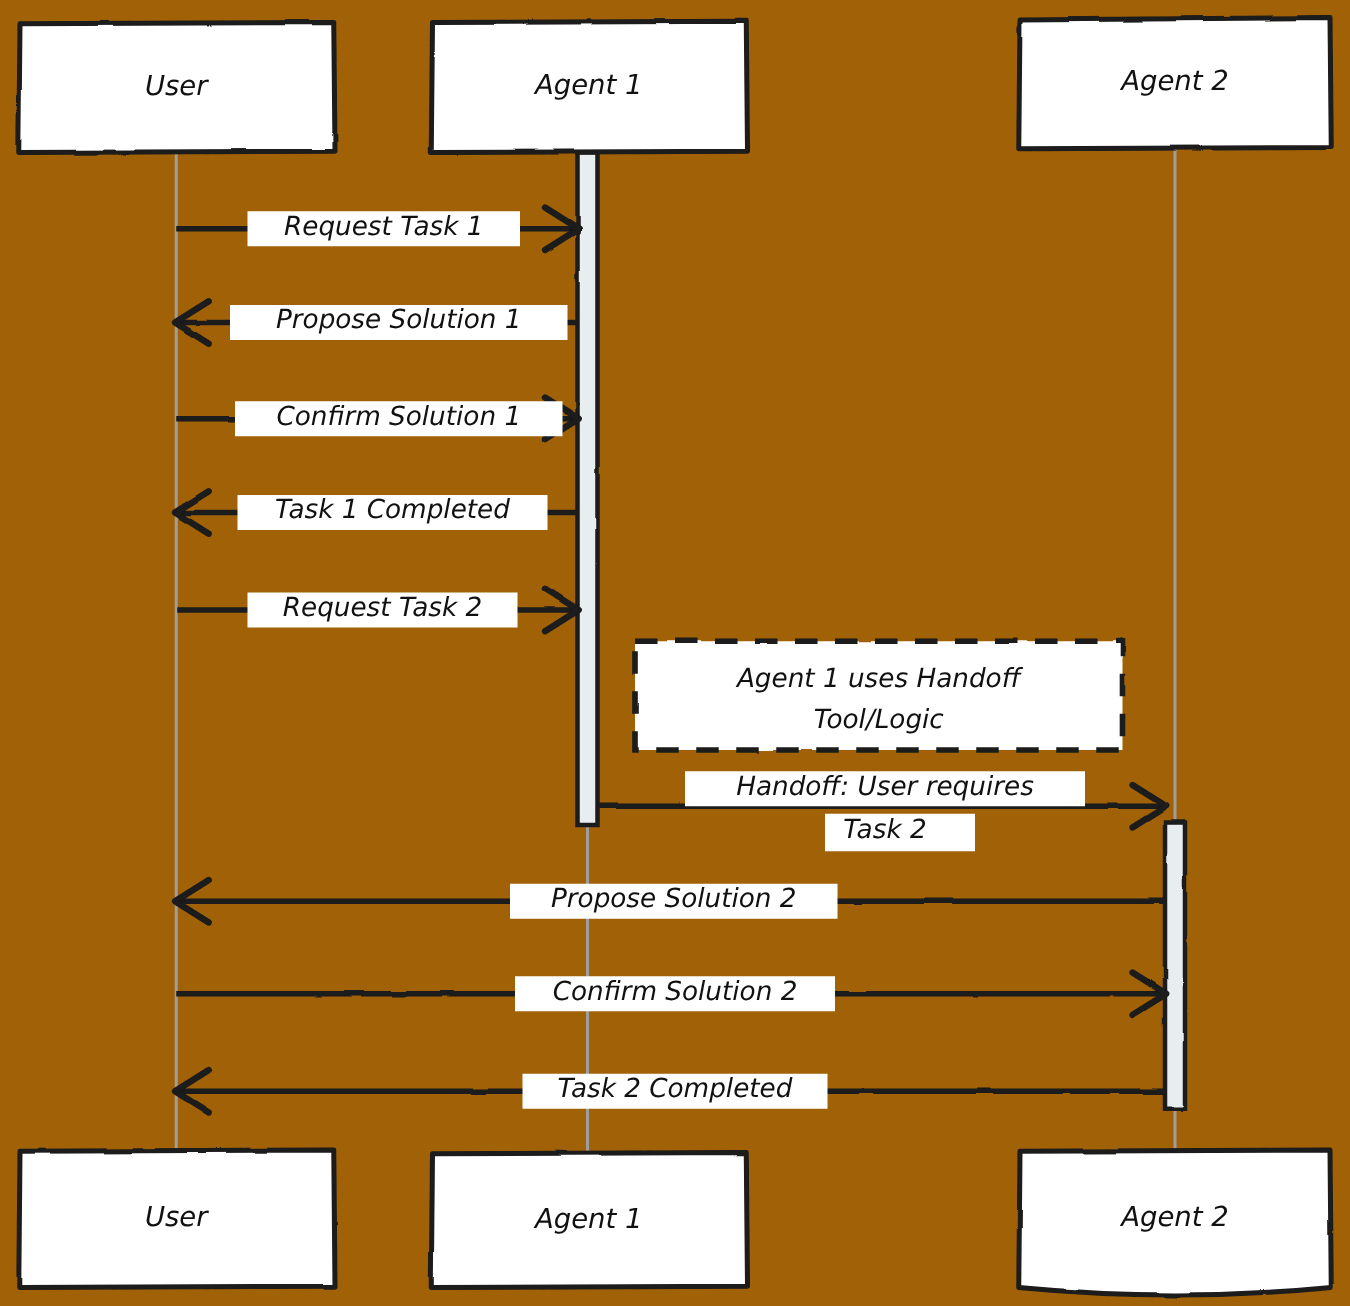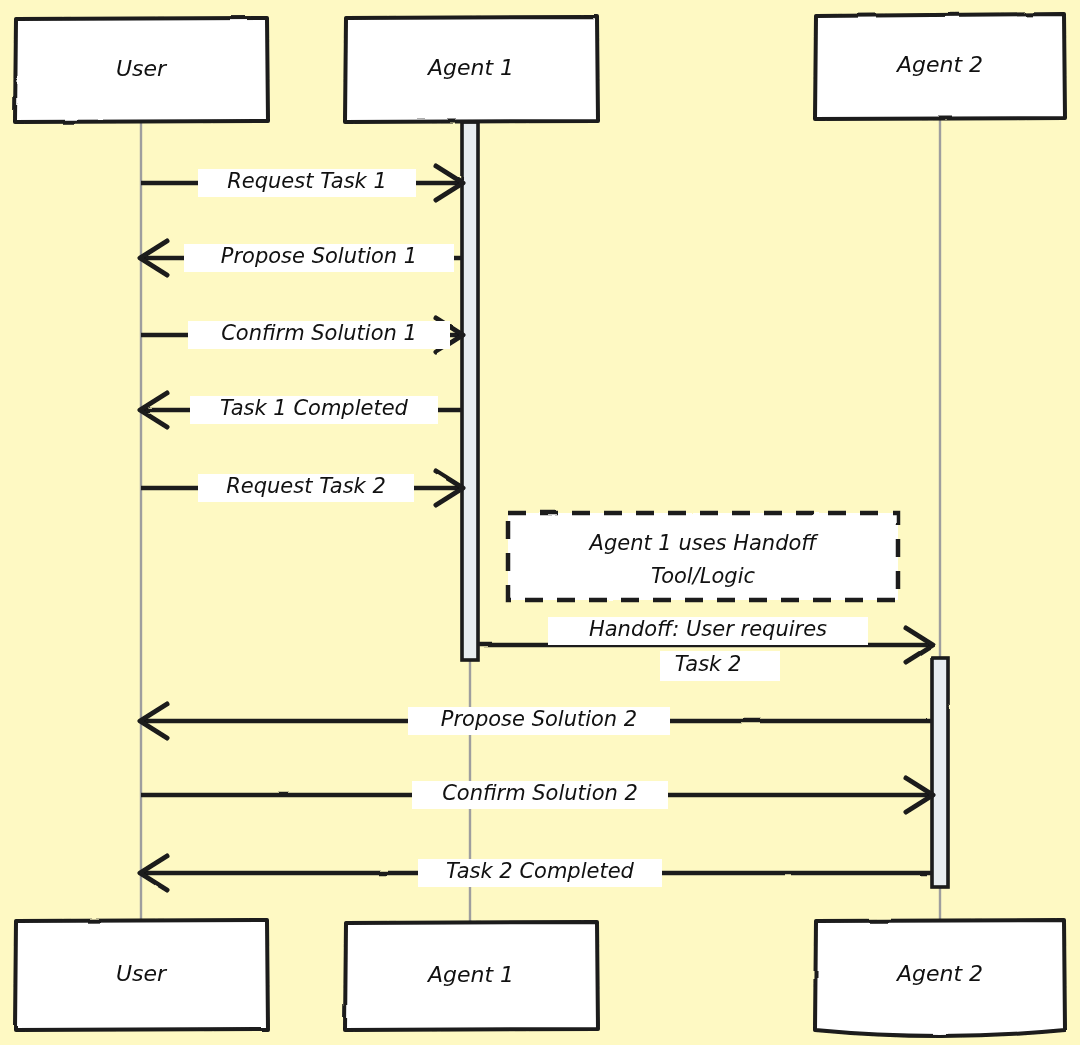--- a/index.html
+++ b/index.html
@@ -10,21 +10,21 @@
   body {
     width: 1080px;
     height: 1045px;
     font-family: "DejaVu Sans", sans-serif;
     overflow: hidden;
   }
   #diagram {
     position: relative;
     width: 1080px;
     height: 1045px;
-    background: #fef9c3;
+    background: #a16207;
   }
   #diagram svg {
     position: absolute;
     left: 0;
     top: 0;
     width: 1080px;
     height: 1045px;
   }
   .actor-label {
     font-family: "DejaVu Sans", sans-serif;

